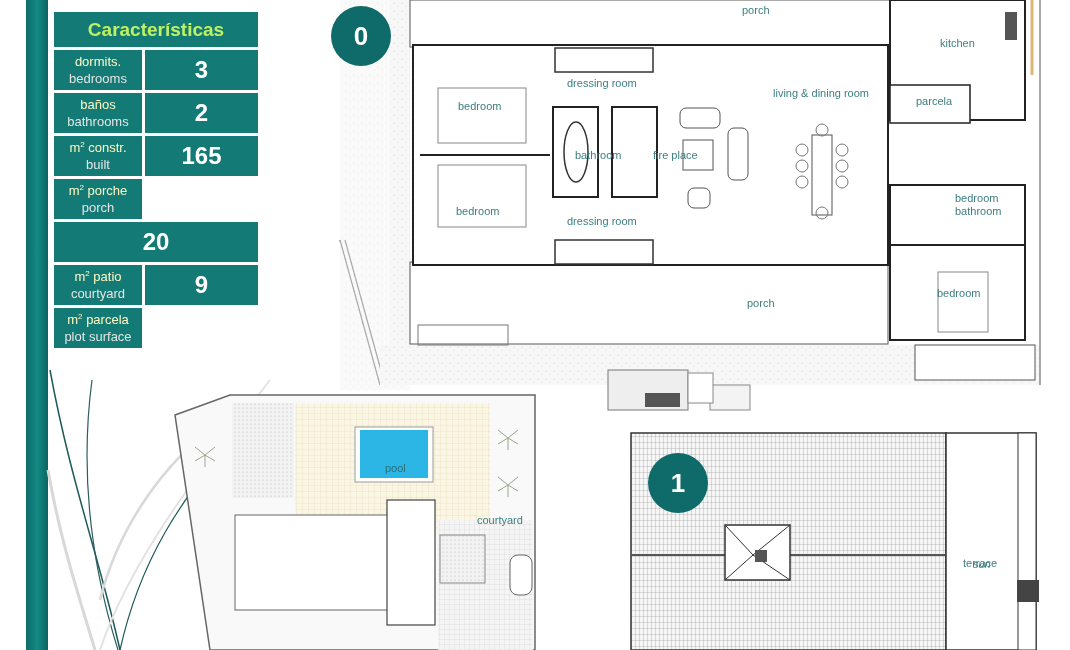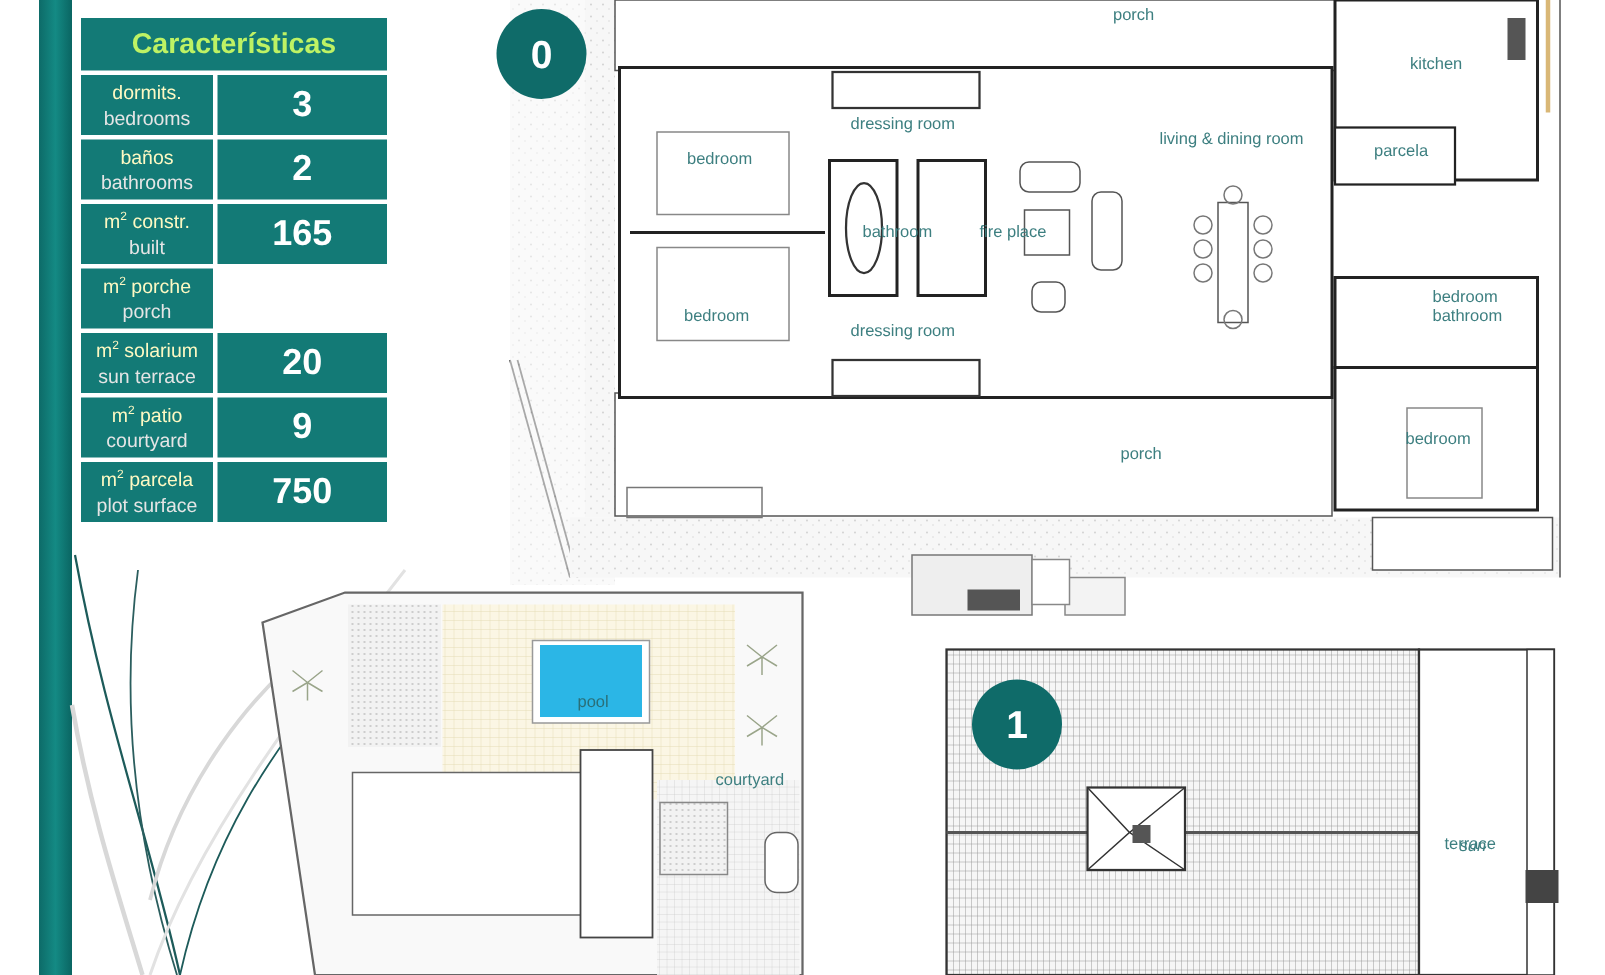--- a/index.html
+++ b/index.html
@@ -87,41 +87,36 @@
   </div>
 
   <div class="spec-row">
     <div class="spec-label">
       <span class="spec-es"><span>m</span><sup>2</sup><span> porche</span></span>
       <span class="spec-en">porch</span>
     </div>
   </div>
 
   <div class="spec-row">
-    <div class="spec-label">
-      <span class="spec-es"><span>m</span><sup>2</sup><span> solarium</span></span>
-      <span class="spec-en">sun terrace</span>
-    </div>
     <div class="spec-value">20</div>
   </div>
 
   <div class="spec-row">
     <div class="spec-label">
       <span class="spec-es"><span>m</span><sup>2</sup><span> patio</span></span>
       <span class="spec-en">courtyard</span>
     </div>
     <div class="spec-value">9</div>
   </div>
 
   <div class="spec-row">
     <div class="spec-label">
       <span class="spec-es"><span>m</span><sup>2</sup><span> parcela</span></span>
       <span class="spec-en">plot surface</span>
     </div>
-    <div class="spec-value">750</div>
   </div>
 </div>
 
 <div class="plan" style="left:0;top:0;width:1070px;height:390px;">
   <svg width="1070" height="390" style="position:absolute;left:0;top:0;">
     <defs>
       <pattern id="speckle" width="8" height="8" patternUnits="userSpaceOnUse">
         <rect width="8" height="8" fill="#f7f7f7"></rect>
         <circle cx="2" cy="3" r="0.6" fill="#cfcfcf"></circle>
         <circle cx="6" cy="6" r="0.5" fill="#d8d8d8"></circle>

